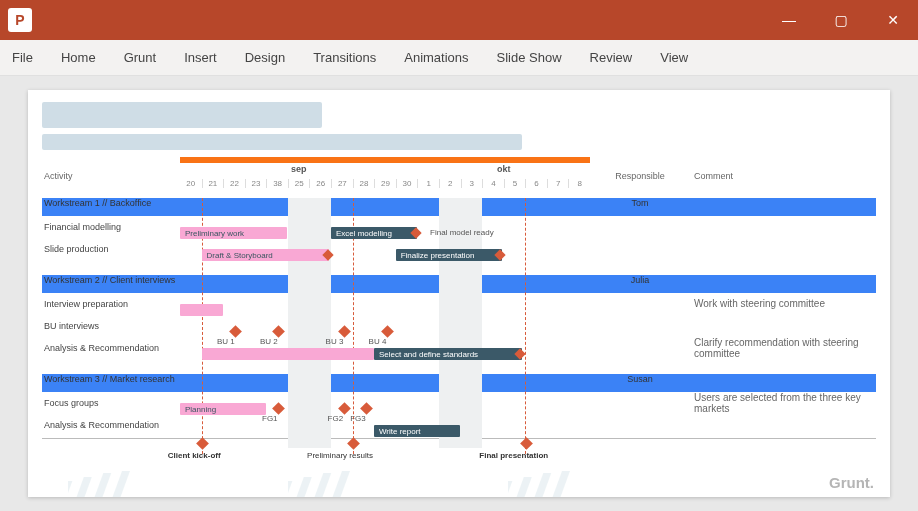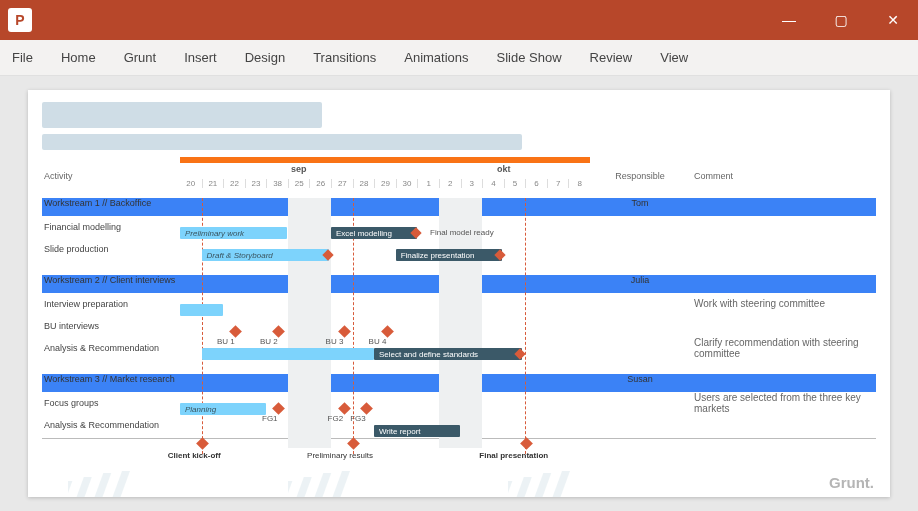--- a/index.html
+++ b/index.html
@@ -37,21 +37,21 @@
   
   .ws-row { background: #3b82f6; height: 18px; display: flex; font-size: 9px; color: #333; margin-top: 15px; }
   .ws-row .col-activity { font-weight: 400; }
   .ws-row .col-resp { font-weight: 400; }
   
   .task-row { display: flex; height: 22px; align-items: center; font-size: 9px; color: #444; position: relative; }
   .task-row .col-activity { padding-left: 2px; }
   .task-row .col-comment { font-size: 10px; line-height: 1.15; color: #666; }
   
   .bar { position: absolute; height: 12px; border-radius: 1px; display: flex; align-items: center; padding: 0 5px; font-size: 8px; white-space: nowrap; }
-  .bar-light { background: #7dd3fc; color: #3a5560; font-style: italic; }
+  .bar-light { background: #f9a8d4; color: #3a5560; }
   .bar-dark { background: #3b5968; color: #fff; }
   .bar-end-dia { position: absolute; width: 8px; height: 8px; background: #d85b3a; transform: rotate(45deg); top: 2px; }
   
   .milestone { position: absolute; width: 9px; height: 9px; background: #d85b3a; transform: rotate(45deg); }
   .ms-label { position: absolute; font-size: 8px; color: #555; white-space: nowrap; top: 11px; text-align: center; }
   .post-label { position: absolute; font-size: 8px; color: #555; white-space: nowrap; }
   
   .sep-line { position: absolute; border-left: 1px dashed #d85b3a; height: 256px; top: 0; }
   
   .weekend { position: absolute; background: #eef0f1; top: 0; height: 250px; }

